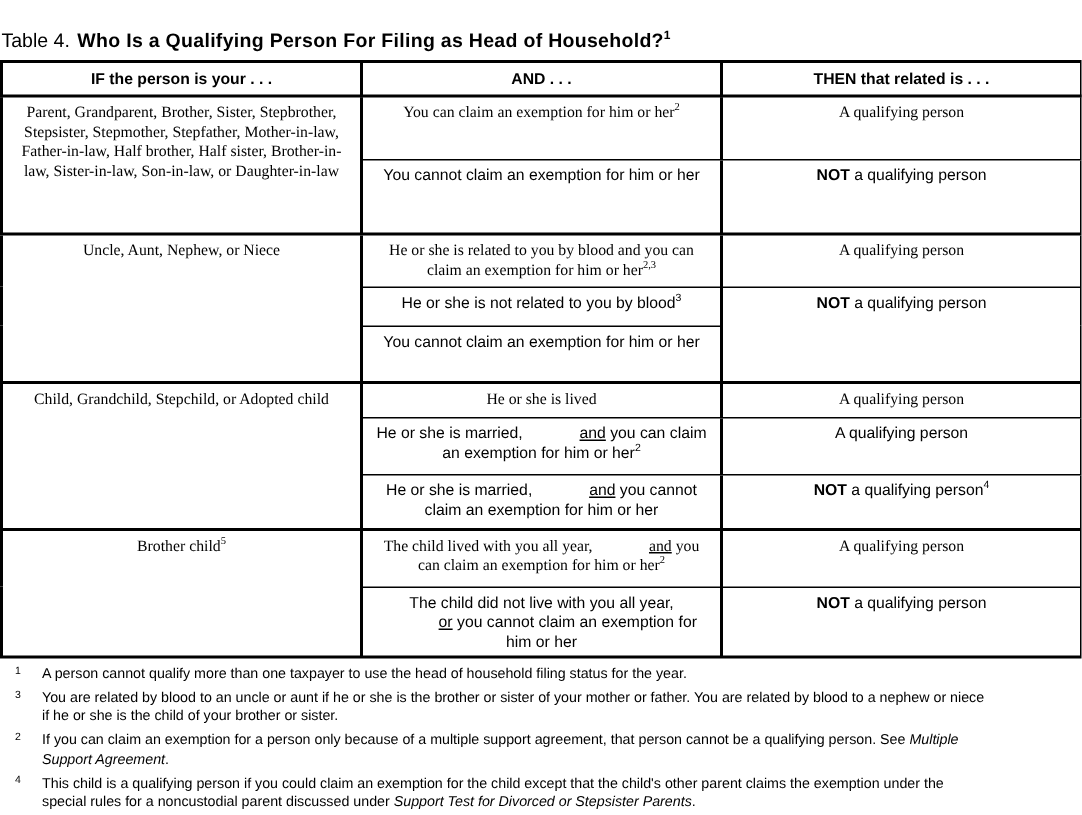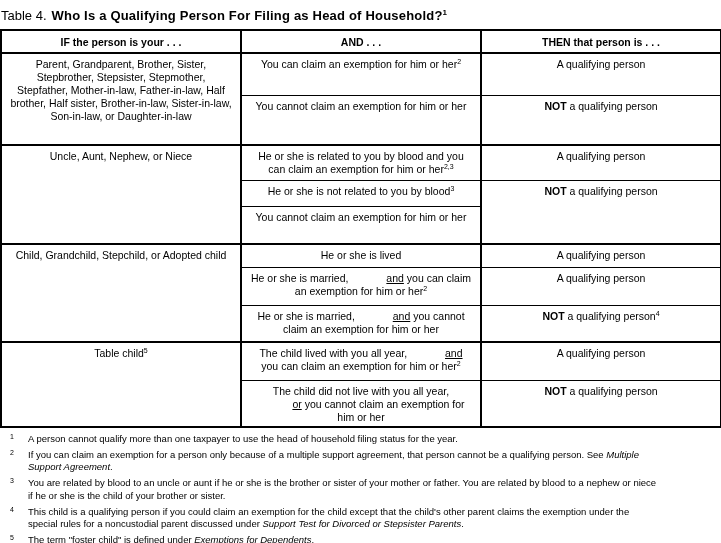--- a/index.html
+++ b/index.html
@@ -9,21 +9,21 @@
     width: 721px;
     height: 543px;
     overflow: hidden;
     font-family: "Liberation Sans", "DejaVu Sans", sans-serif;
     color: #000000;
   }
   .page {
     width: 665px;
     height: 543px;
     box-sizing: border-box;
-    padding: 8px 0 0 0;
+    padding: 19px 0 0 0;
   }
   
   .title {
     font-size: 13px;
     line-height: 16px;
     padding-left: 1px;
     margin-bottom: 5px;
     white-space: nowrap;
   }
   .title-prefix { font-weight: normal; margin-right: 5px; }
@@ -59,21 +59,21 @@
   tr.r-g0-0 { height: 42px; }
   tr.r-g0-1 { height: 50px; }
   tr.r-g1-0 { height: 35px; }
   tr.r-g1-1 { height: 26px; }
   tr.r-g1-2 { height: 38px; }
   tr.r-g2-0 { height: 23px; }
   tr.r-g2-1 { height: 38px; }
   tr.r-g2-2 { height: 37px; }
   tr.r-g3-0 { height: 38px; }
   tr.r-g3-1 { height: 38px; }
-  tr.group-start td { border-top-width: 2px; }
+  tr.group-start td { border-top-width: 2px; font-family: Liberation Serif, serif; }
 
   td sup, th sup {
     font-size: 7px;
     vertical-align: super;
     line-height: 0;
   }
   .u { text-decoration: underline; margin-left: 35px; }
   .b { font-weight: bold; }
 
   
@@ -114,21 +114,21 @@
   <table class="qp">
     <colgroup>
       <col>
         <col>
         <col>
     </colgroup>
     <thead>
       <tr class="header-row">
         <th>IF the person is your . . .</th>
         <th>AND . . .</th>
-        <th>THEN that person is . . .</th>
+        <th>THEN that related is . . .</th>
       </tr>
     </thead>
     <tbody>
 
       <tr class="r-g0-0 group-start">
         <td rowspan="2"><span>Parent, Grandparent, Brother, Sister, Stepbrother, Stepsister, Stepmother, Stepfather, Mother-in-law, Father-in-law, Half brother, Half sister, Brother-in-law, Sister-in-law, Son-in-law, or Daughter-in-law</span></td>
         <td><span>You can claim an exemption for him or her</span><sup>2</sup></td>
         <td><span>A qualifying person</span></td>
       </tr>
       <tr class="r-g0-1">
@@ -157,45 +157,45 @@
       <tr class="r-g2-1">
         <td><span>He or she is married, </span><span class="u">and</span><span> you can claim an exemption for him or her</span><sup>2</sup></td>
         <td><span>A qualifying person</span></td>
       </tr>
       <tr class="r-g2-2">
         <td><span>He or she is married, </span><span class="u">and</span><span> you cannot claim an exemption for him or her</span></td>
         <td><span class="b">NOT</span><span> a qualifying person</span><sup>4</sup></td>
       </tr>
 
       <tr class="r-g3-0 group-start">
-        <td rowspan="2"><span>Table child</span><sup>5</sup></td>
+        <td rowspan="2"><span>Brother child</span><sup>5</sup></td>
         <td><span>The child lived with you all year, </span><span class="u">and</span><span> you can claim an exemption for him or her</span><sup>2</sup></td>
         <td><span>A qualifying person</span></td>
       </tr>
       <tr class="r-g3-1">
         <td><span>The child did not live with you all year, </span><span class="u">or</span><span> you cannot claim an exemption for him or her</span></td>
         <td><span class="b">NOT</span><span> a qualifying person</span></td>
       </tr>
     </tbody>
   </table>
 
   <div class="footnotes">
     <div class="footnote">
       <span class="fn-marker">1</span>
       <span class="fn-text"><span>A person cannot qualify more than one taxpayer to use the head of household filing status for the year.</span><i></i><span></span></span>
     </div>
     <div class="footnote">
+      <span class="fn-marker">3</span>
+      <span class="fn-text"><span>You are related by blood to an uncle or aunt if he or she is the brother or sister of your mother or father. You are related by blood to a nephew or niece if he or she is the child of your brother or sister.</span><i></i><span></span></span>
+    </div>
+    <div class="footnote">
       <span class="fn-marker">2</span>
       <span class="fn-text"><span>If you can claim an exemption for a person only because of a multiple support agreement, that person cannot be a qualifying person. See </span><i>Multiple Support Agreement</i><span>.</span></span>
     </div>
     <div class="footnote">
-      <span class="fn-marker">3</span>
-      <span class="fn-text"><span>You are related by blood to an uncle or aunt if he or she is the brother or sister of your mother or father. You are related by blood to a nephew or niece if he or she is the child of your brother or sister.</span><i></i><span></span></span>
-    </div>
-    <div class="footnote">
       <span class="fn-marker">4</span>
       <span class="fn-text"><span>This child is a qualifying person if you could claim an exemption for the child except that the child's other parent claims the exemption under the special rules for a noncustodial parent discussed under </span><i>Support Test for Divorced or Stepsister Parents</i><span>.</span></span>
     </div>
     <div class="footnote">
       <span class="fn-marker">5</span>
       <span class="fn-text"><span>The term "foster child" is defined under </span><i>Exemptions for Dependents</i><span>.</span></span>
     </div>
   </div>
 
 </div>

